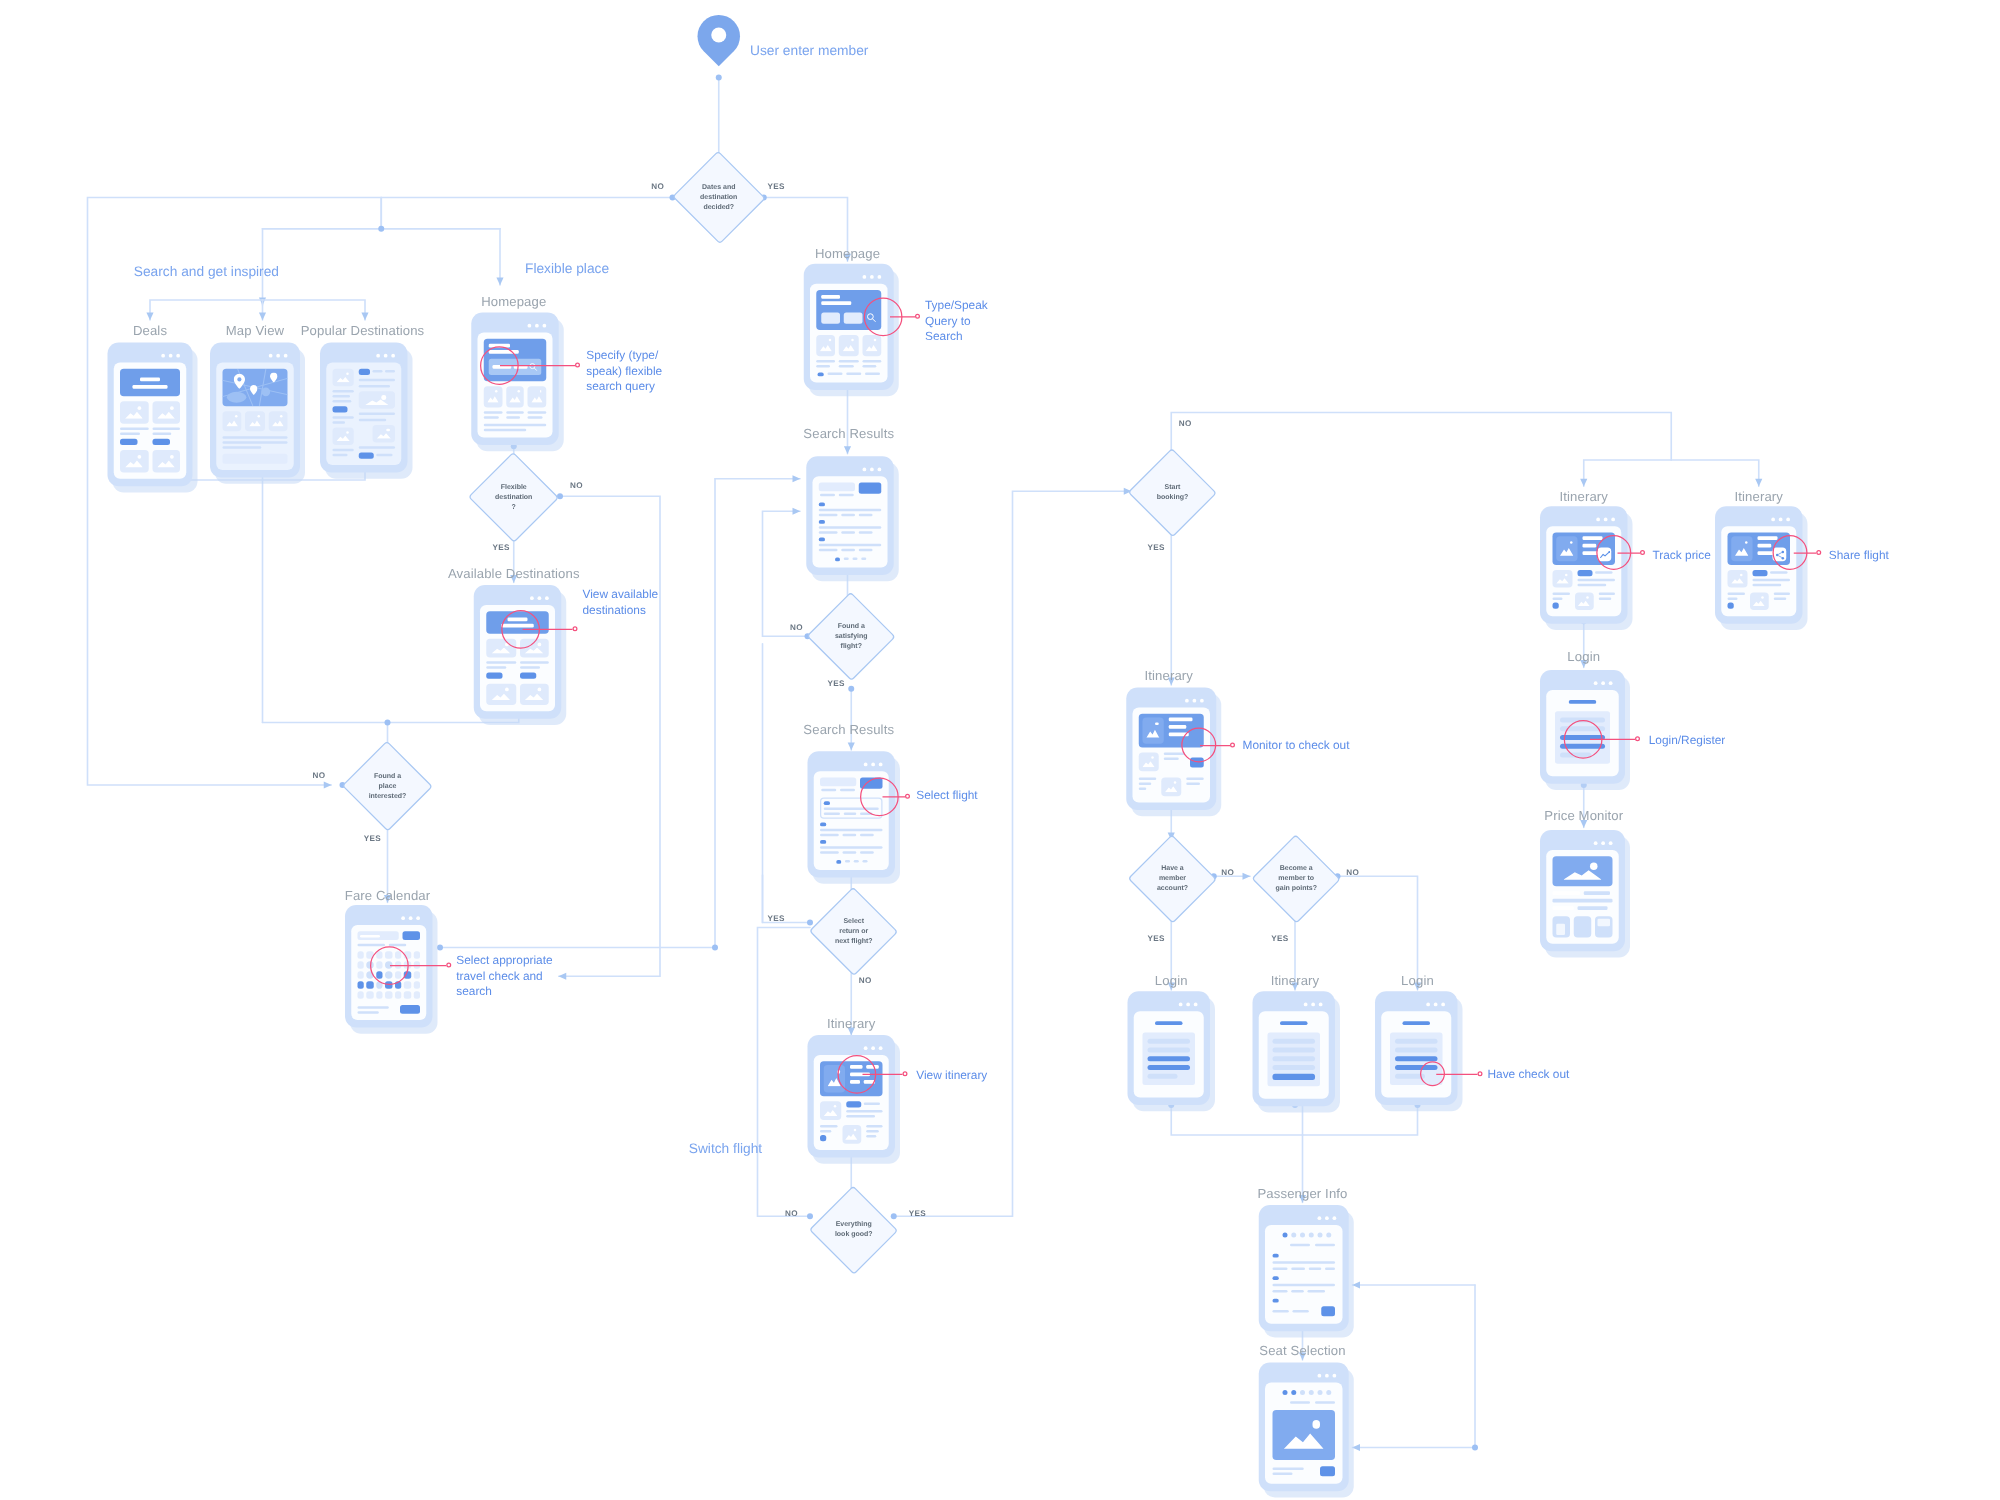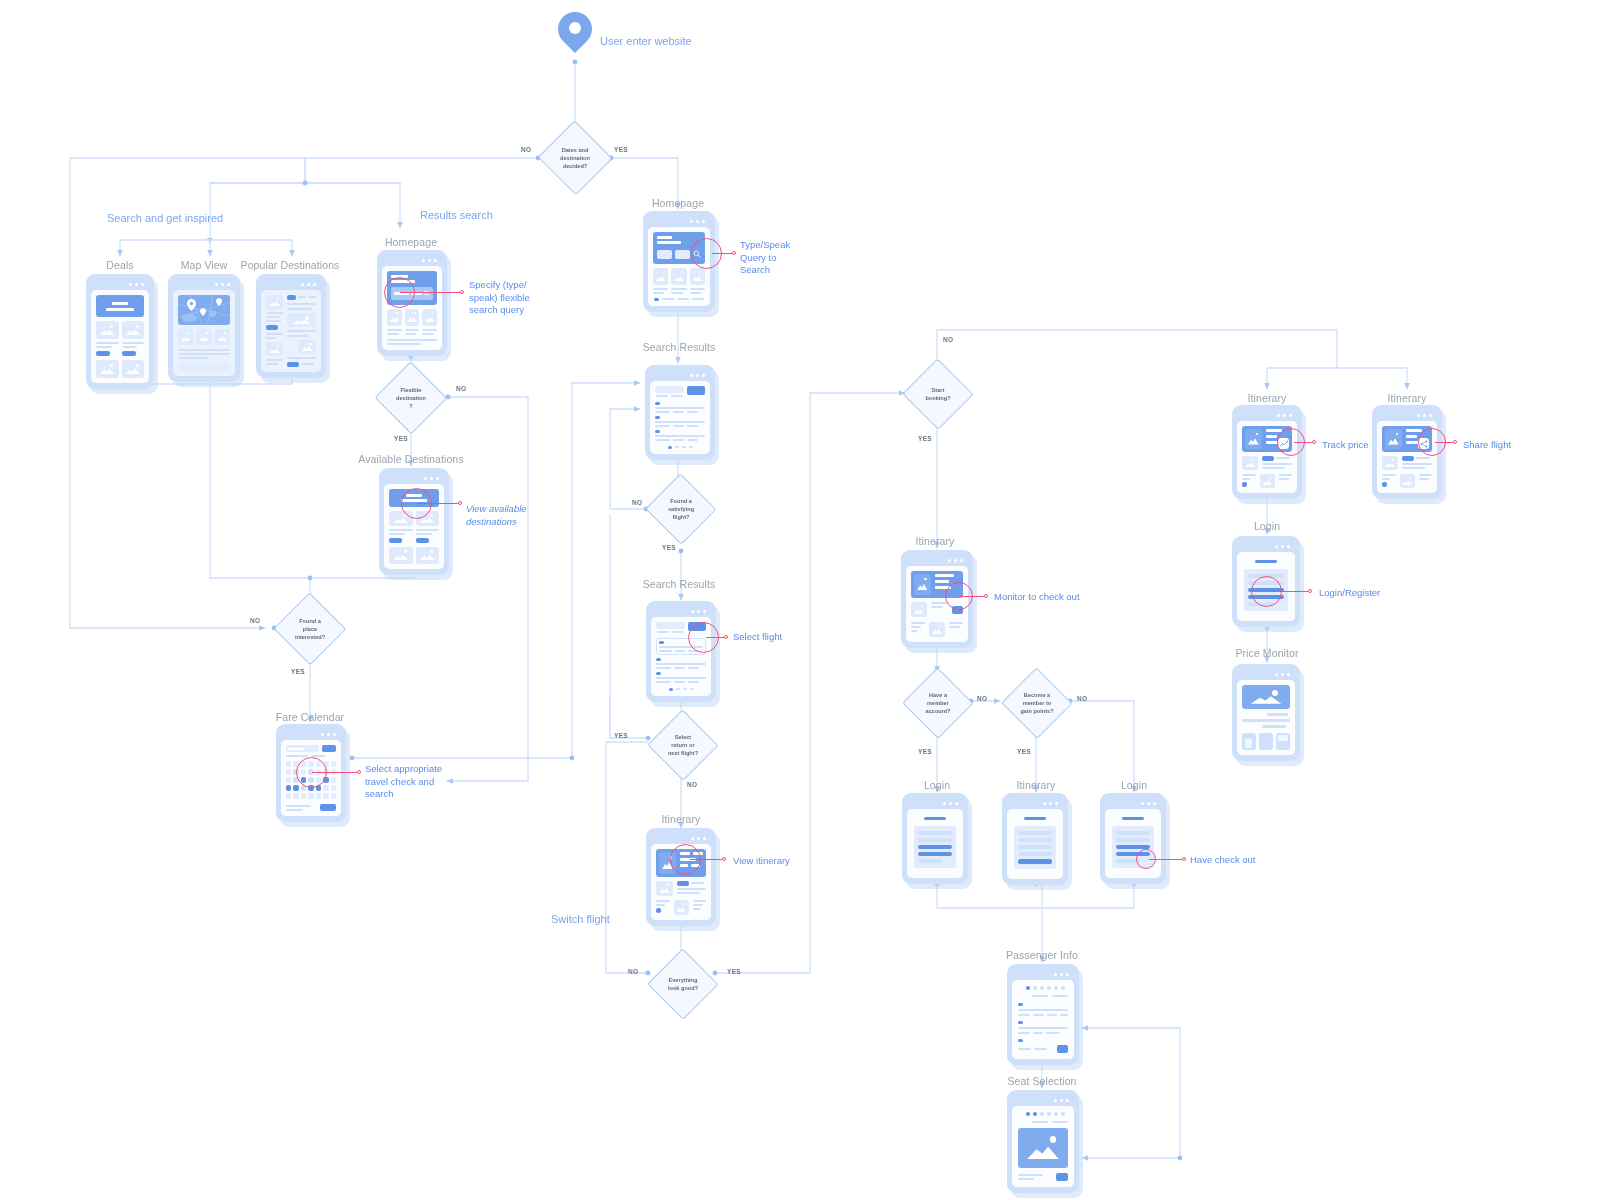--- a/index.html
+++ b/index.html
@@ -210,21 +210,21 @@
       <circle cx="352" cy="758" r="2.4"></circle>
       <circle cx="572" cy="758" r="2.4"></circle>
     </g>
   </svg>
 
   <div class="pin" style="left:558px;top:12px;">
     <div class="sh"></div>
       <div class="p"></div>
       <div class="h"></div>
   </div>
-  <div class="flowlabel" style="left:600px;top:35px;">User enter website</div>
+  <div class="flowlabel" style="left:600px;top:35px;">User enter member</div>
 
   <div class="diamond" style="left:538px;top:122px;width:74px;height:72px;">
     <div class="dshape"></div>
       <div class="dtxt">Dates and
 destination
 decided?</div>
   </div>
   <div class="yn" style="left:521px;top:146px;">NO</div>
   <div class="yn" style="left:614px;top:146px;">YES</div>
 
@@ -292,21 +292,21 @@
   <div class="diamond" style="left:1002px;top:669px;width:70px;height:68px;">
     <div class="dshape"></div>
       <div class="dtxt">Become a
 member to
 gain points?</div>
   </div>
   <div class="yn" style="left:1077px;top:695px;">NO</div>
   <div class="yn" style="left:1017px;top:748px;">YES</div>
 
   <div class="flowlabel" style="left:107px;top:212px;">Search and get inspired</div>
-  <div class="flowlabel" style="left:420px;top:209px;">Results search</div>
+  <div class="flowlabel" style="left:420px;top:209px;">Flexible place</div>
   <div class="flowlabel" style="left:551px;top:913px;">Switch flight</div>
 
   <div class="caption" style="left:120px;top:259px;">Deals</div>
   <div class="caption" style="left:204px;top:259px;">Map View</div>
   <div class="caption" style="left:290px;top:259px;">Popular Destinations</div>
   <div class="caption" style="left:411px;top:236px;">Homepage</div>
   <div class="caption" style="left:411px;top:453px;">Available Destinations</div>
   <div class="caption" style="left:310px;top:711px;">Fare Calendar</div>
   <div class="caption" style="left:678px;top:197px;">Homepage</div>
   <div class="caption" style="left:679px;top:341px;">Search Results</div>
@@ -540,21 +540,21 @@
         <div class="g2" style="margin-top:4px;">
             <div class="imgph lt" style="height:17px;"></div>
             <div class="imgph lt" style="height:17px;"></div>
           </div>
       </div>
     </div>
   </div>
   <div class="hot" style="left:401px;top:488px;width:31px;height:31px;"></div>
   <div class="hotline" style="left:418px;top:503px;width:40px;"></div>
   <div class="hotdot" style="left:458px;top:501px;"></div>
-  <div class="note" style="left:466px;top:503px;width:106px;font-style:italic;">View available
+  <div class="note" style="left:466px;top:470px;width:106px;">View available
 destinations</div>
 
   <div class="node" style="left:276px;top:724px;width:70px;">
     <div class="screen">
       <div class="bar">
           <i></i>
           <i></i>
           <i></i>
         </div>
       <div class="body">

